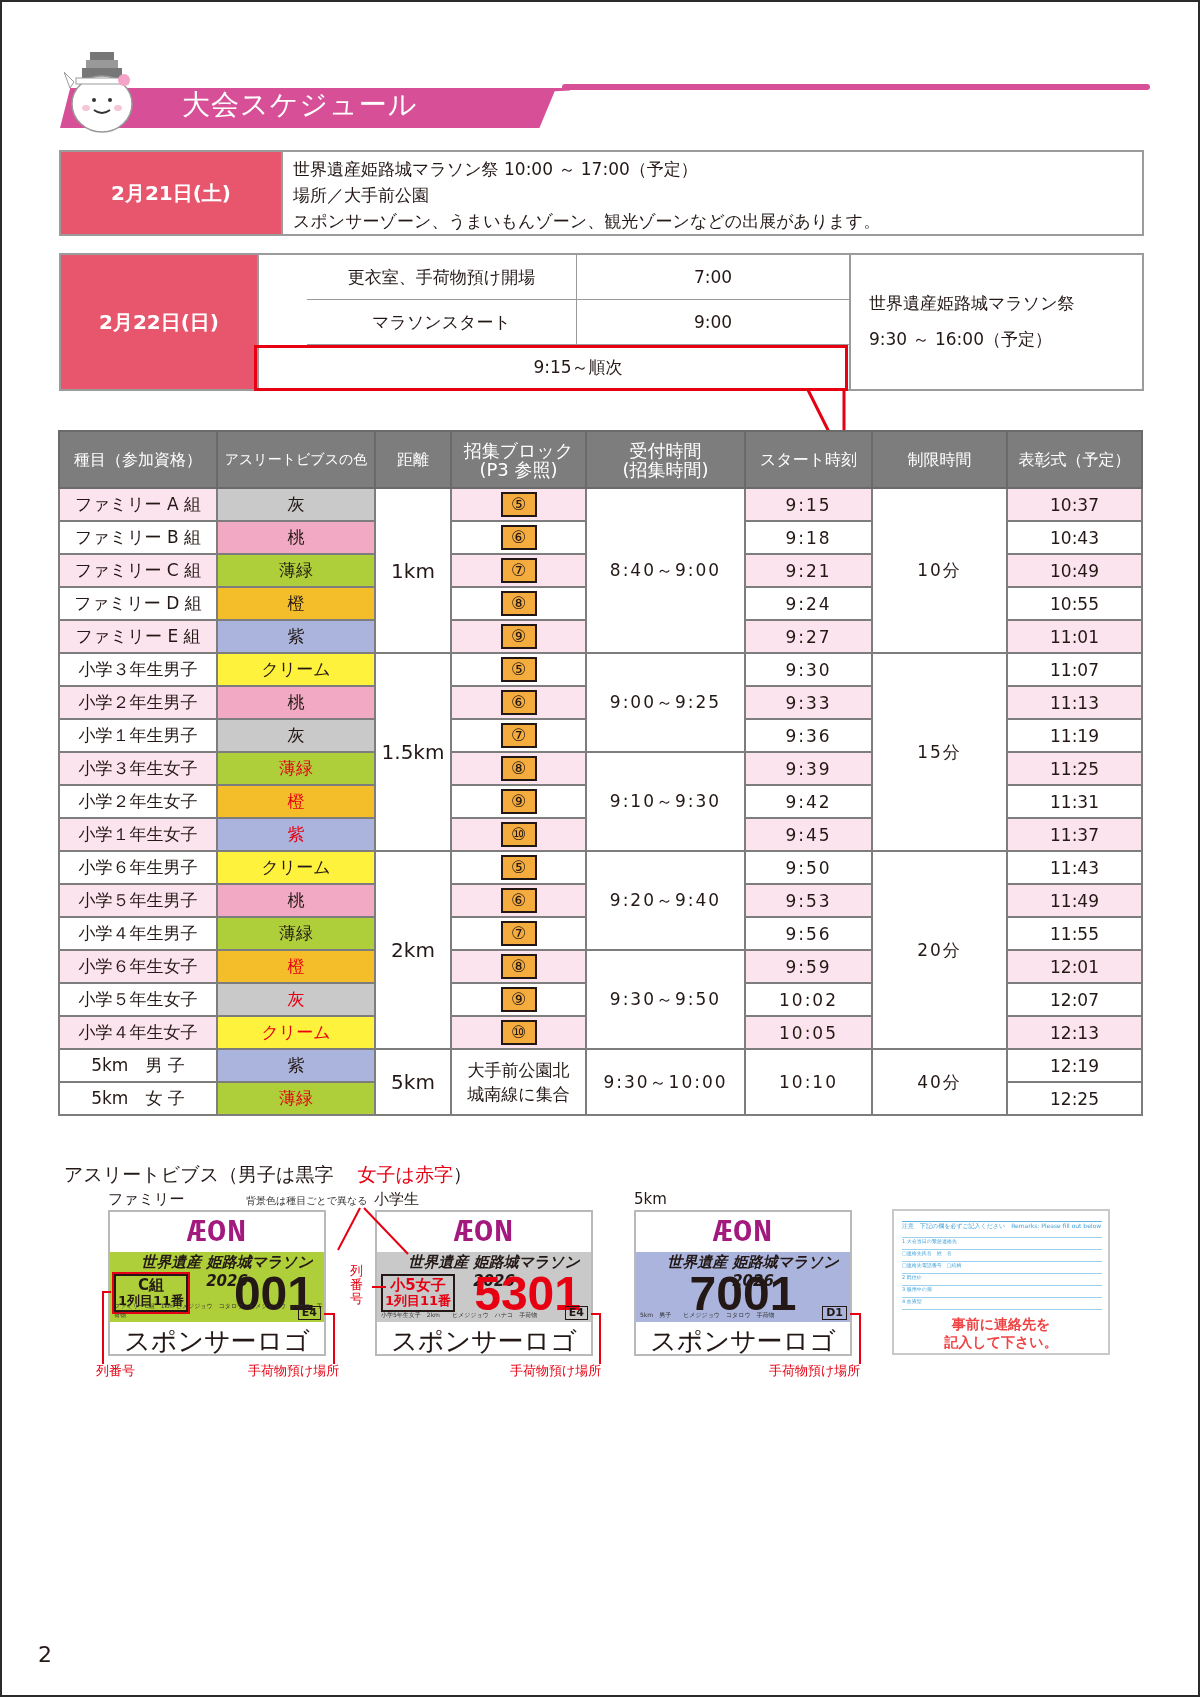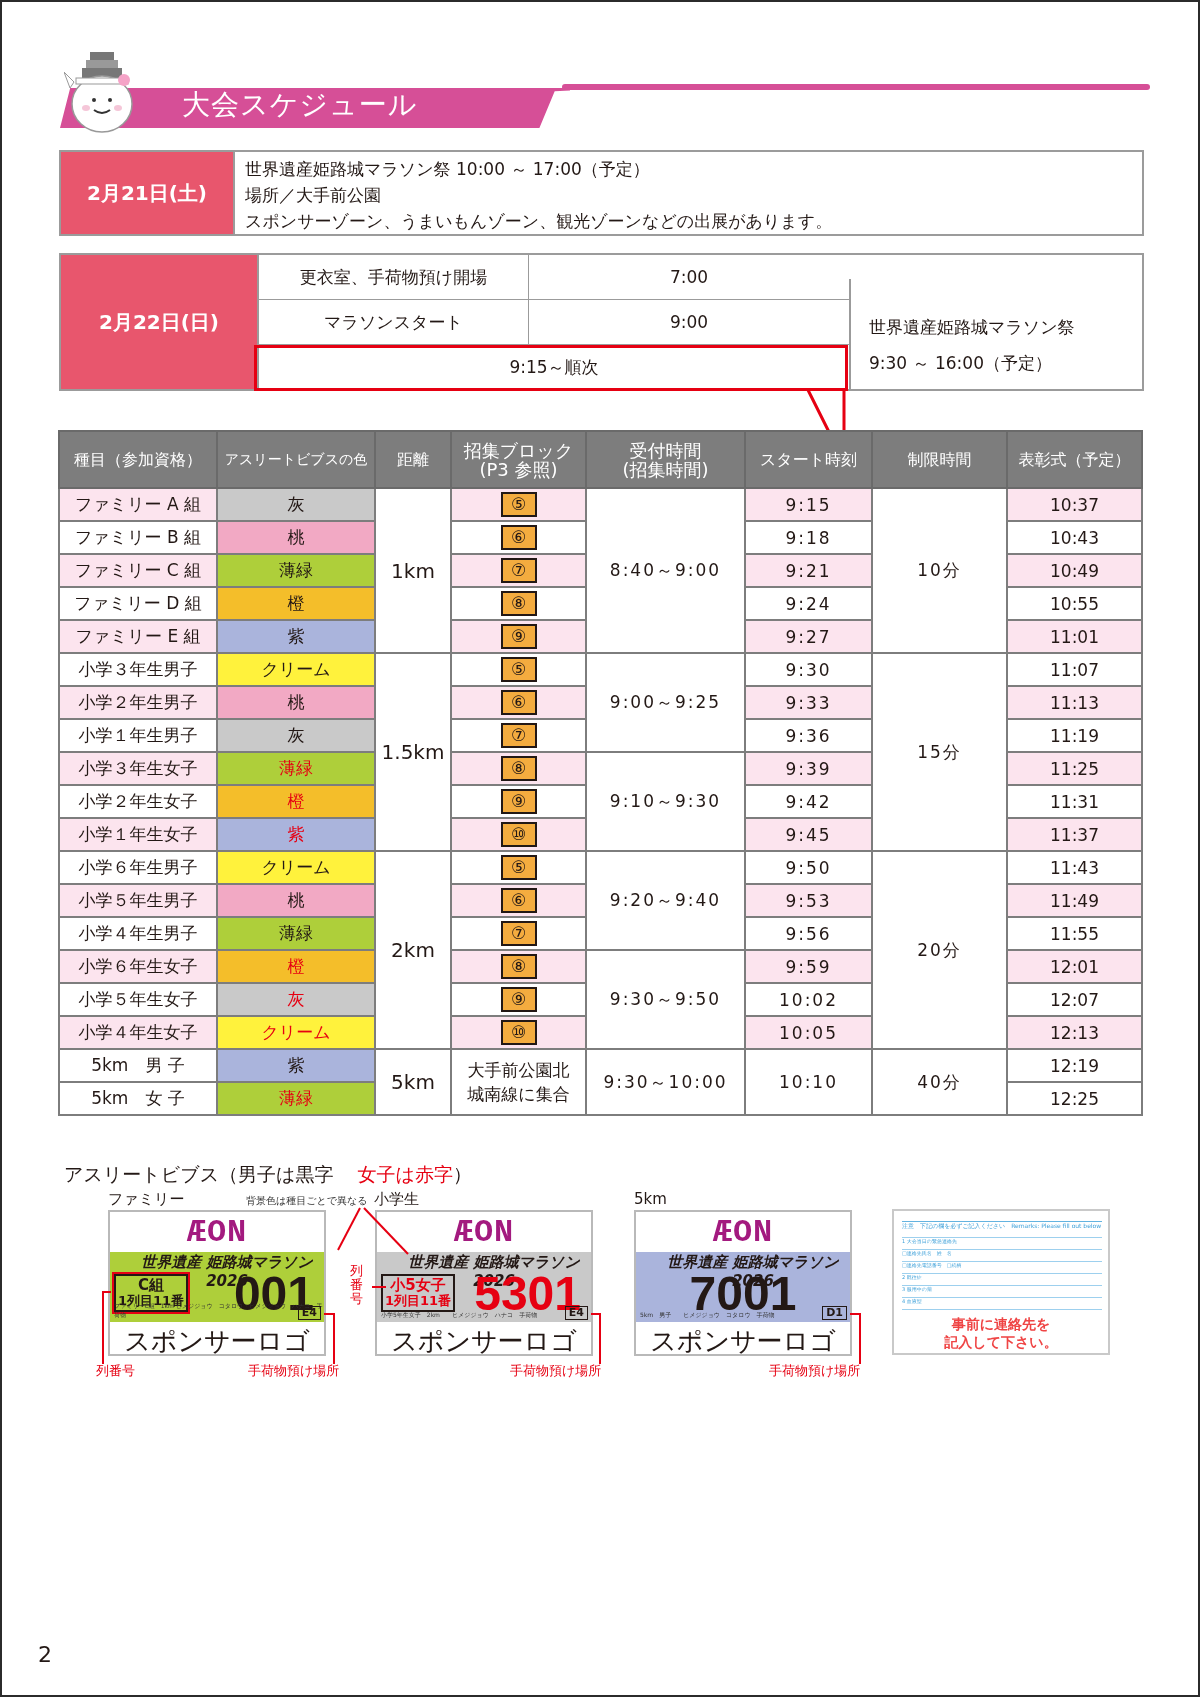--- a/index.html
+++ b/index.html
@@ -10,31 +10,31 @@
   
   .banner-line { position: absolute; left: 560px; top: 82px; width: 588px; height: 6px; background: #d64f97; border-radius: 3px; }
   .banner { position: absolute; left: 58px; top: 86px; width: 510px; height: 40px; background: #d64f97;
             clip-path: polygon(2% 0, 100% 0, 100% 6%, 97% 8%, 94% 100%, 0 100%); }
   .banner-title { position: absolute; left: 180px; top: 84px; font-size: 28px; color: #fff; letter-spacing: 1px; }
   .mascot { position: absolute; left: 62px; top: 46px; width: 76px; height: 90px; }
 
   
   .day1 { position: absolute; left: 57px; top: 148px; width: 1085px; height: 86px; border: 2px solid #9b9b9b; display: flex; }
   .date-cell { background: #e8566d; color: #fff; font-weight: bold; font-size: 20px; display: flex; align-items: center; justify-content: center; }
-  .day1 .date-cell { width: 172px; }
+  .day1 .date-cell { width: 220px; }
   .day1 .info { flex: 1; padding: 4px 10px; font-size: 17px; line-height: 26px; border-left: 2px solid #9b9b9b; }
 
   .day2 { position: absolute; left: 57px; top: 251px; width: 1085px; height: 138px; border: 2px solid #9b9b9b; display: flex; }
   .day2 .date-cell { width: 196px; }
-  .day2 .mid { width: 592px; border-left: 2px solid #9b9b9b; display: flex; flex-direction: column; }
+  .day2 .mid { width: 592px; border-left: 2px solid #9b9b9b; display: flex; flex-direction: column; padding-left: 48px; }
   .day2 .mid .r { flex: 1; display: flex; border-bottom: 1px solid #9b9b9b; }
   .day2 .mid .r:last-child { border-bottom: none; }
   .day2 .mid .c1 { width: 270px; display: flex; align-items: center; justify-content: center; font-size: 17px; border-right: 1px solid #9b9b9b; }
   .day2 .mid .c2 { flex: 1; display: flex; align-items: center; justify-content: center; font-size: 17px; }
-  .day2 .right { flex: 1; border-left: 2px solid #9b9b9b; padding: 30px 18px; font-size: 17px; line-height: 36px; margin-top: 24px; }
+  .day2 .right { flex: 1; border-left: 2px solid #9b9b9b; padding: 30px 18px; font-size: 17px; line-height: 36px; }
 
   .redbox { position: absolute; left: 252px; top: 343px; width: 594px; height: 46px; border: 3px solid #e60012; }
   .arrow { position: absolute; left: 0; top: 0; width: 1200px; height: 480px; pointer-events: none; }
 
   
   table.sched { position: absolute; left: 56px; top: 428px; border-collapse: collapse; font-size: 17px; table-layout: fixed; padding-left: 36px; }
   table.sched th { background: #7d7d7d; color: #fff; font-weight: normal; font-size: 16px; height: 57px; border: 2px solid #6a6a6a; line-height: 19px; }
   table.sched td { height: 33px; border: 2px solid #7d7d7d; text-align: center; background: #fff; padding: 0; }
   td.pink { background: #fce4ee !important; margin-top: 17px; }
   td.red { color: #e60012; }

